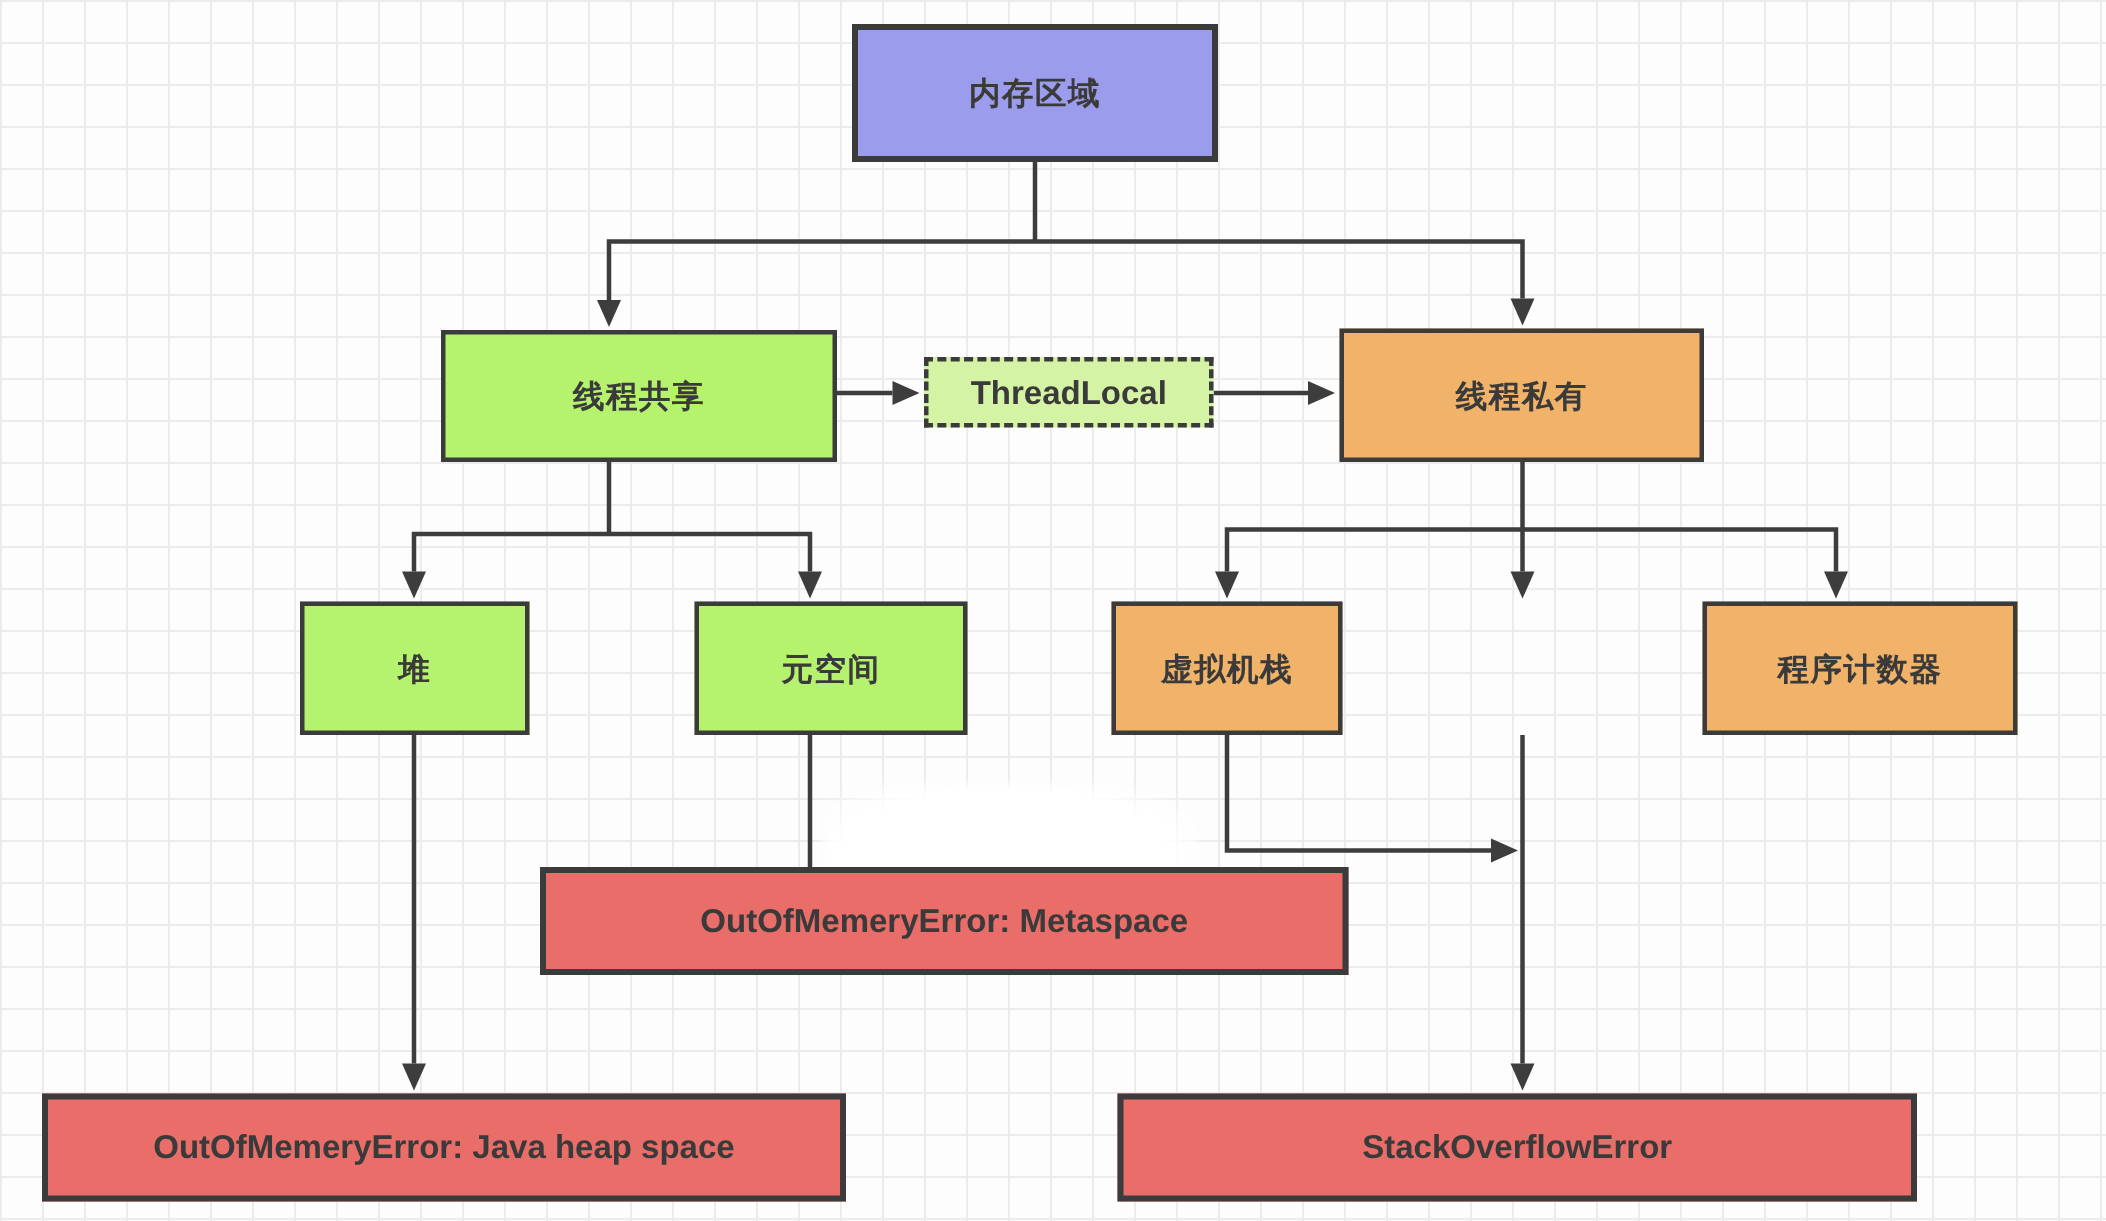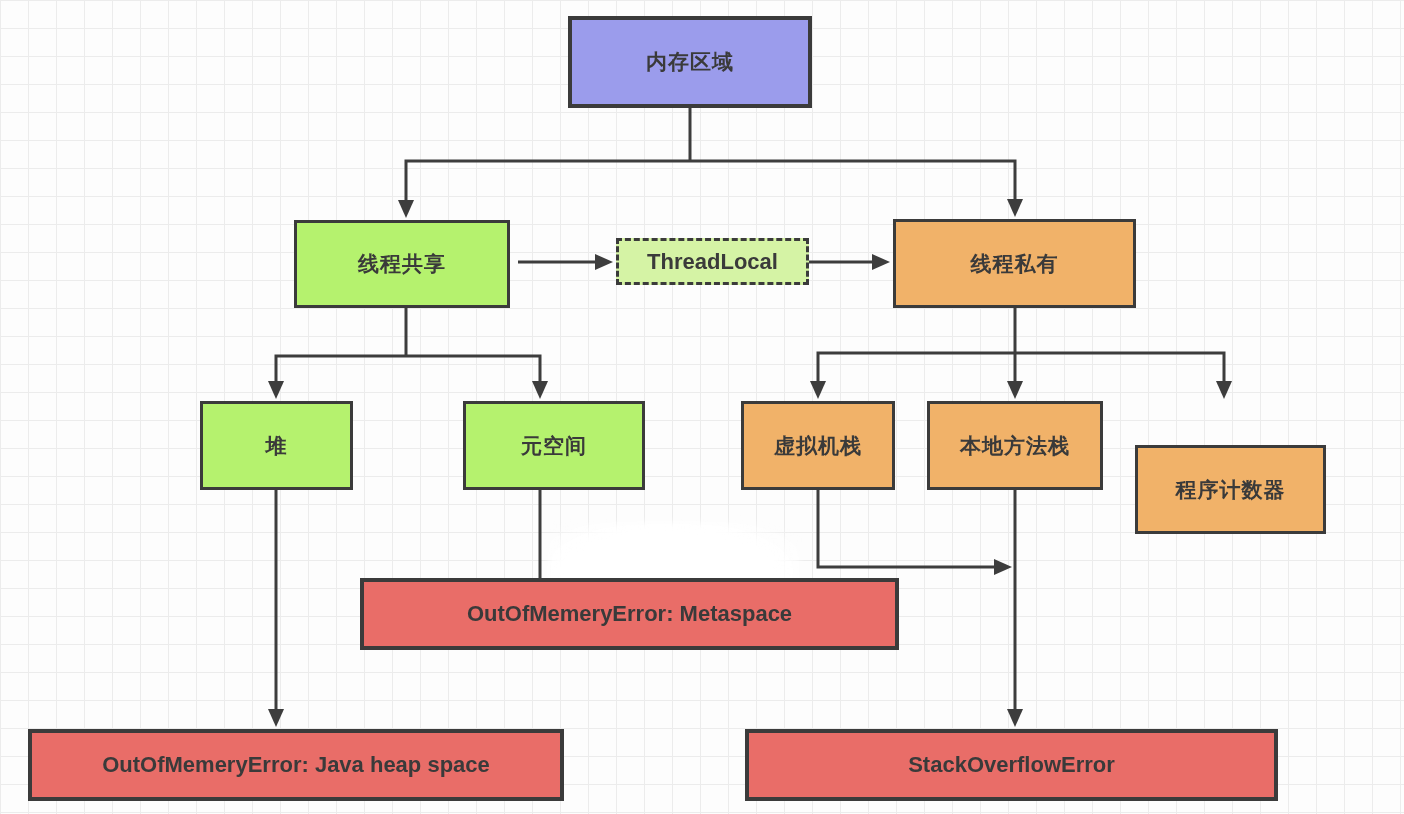--- a/index.html
+++ b/index.html
@@ -27,28 +27,28 @@
     letter-spacing:1px;
   }
   .purple{background:var(--purple);border-width:4px;}
   .green{background:var(--green);}
   .lightgreen{background:var(--light_green);}
   .orange{background:var(--orange);}
   .red{background:var(--red);border-width:4px;font-size:22px;letter-spacing:0;}
   .dashed{border:3px dashed var(--border);font-size:22px;letter-spacing:0;}
 
   #n-root{left:568px;top:16px;width:244px;height:92px;}
-  #n-thread-shared{left:294px;top:220px;width:216px;height:88px;}
+  #n-thread-shared{left:294px;top:220px;width:264px;height:88px;}
   #n-thread-local{left:616px;top:238px;width:193px;height:47px;}
   #n-thread-private{left:893px;top:219px;width:243px;height:89px;}
   #n-heap{left:200px;top:401px;width:153px;height:89px;}
   #n-metaspace{left:463px;top:401px;width:182px;height:89px;}
   #n-vm-stack{left:741px;top:401px;width:154px;height:89px;align-items:center;}
   #n-native-stack{left:927px;top:401px;width:176px;height:89px;}
-  #n-program-counter{left:1135px;top:401px;width:191px;height:89px;margin-top:44px;}
+  #n-program-counter{left:1135px;top:401px;width:210px;height:89px;}
   #n-oom-metaspace{left:360px;top:578px;width:539px;height:72px;}
   #n-oom-heap{left:28px;top:729px;width:536px;height:72px;}
   #n-stack-overflow{left:745px;top:729px;width:533px;height:72px;}
 
   .smudge{
     position:absolute;left:548px;top:522px;width:252px;height:102px;
     background:radial-gradient(ellipse at 48% 48%, #ffffff 58%, rgba(255,255,255,0) 85%);
     filter:blur(3px);
   }
 </style>
@@ -112,23 +112,20 @@
   </div>
 
   <div class="node green" id="n-metaspace">
     <span>元空间</span>
   </div>
 
   <div class="node orange" id="n-vm-stack">
     <span>虚拟机栈</span>
   </div>
 
-  <div class="node orange" id="n-native-stack">
-    <span>本地方法栈</span>
-  </div>
 
   <div class="node orange" id="n-program-counter">
     <span>程序计数器</span>
   </div>
 
   <div class="node red" id="n-oom-metaspace">
     <span>OutOfMemeryError: Metaspace</span>
   </div>
 
   <div class="node red" id="n-oom-heap">

